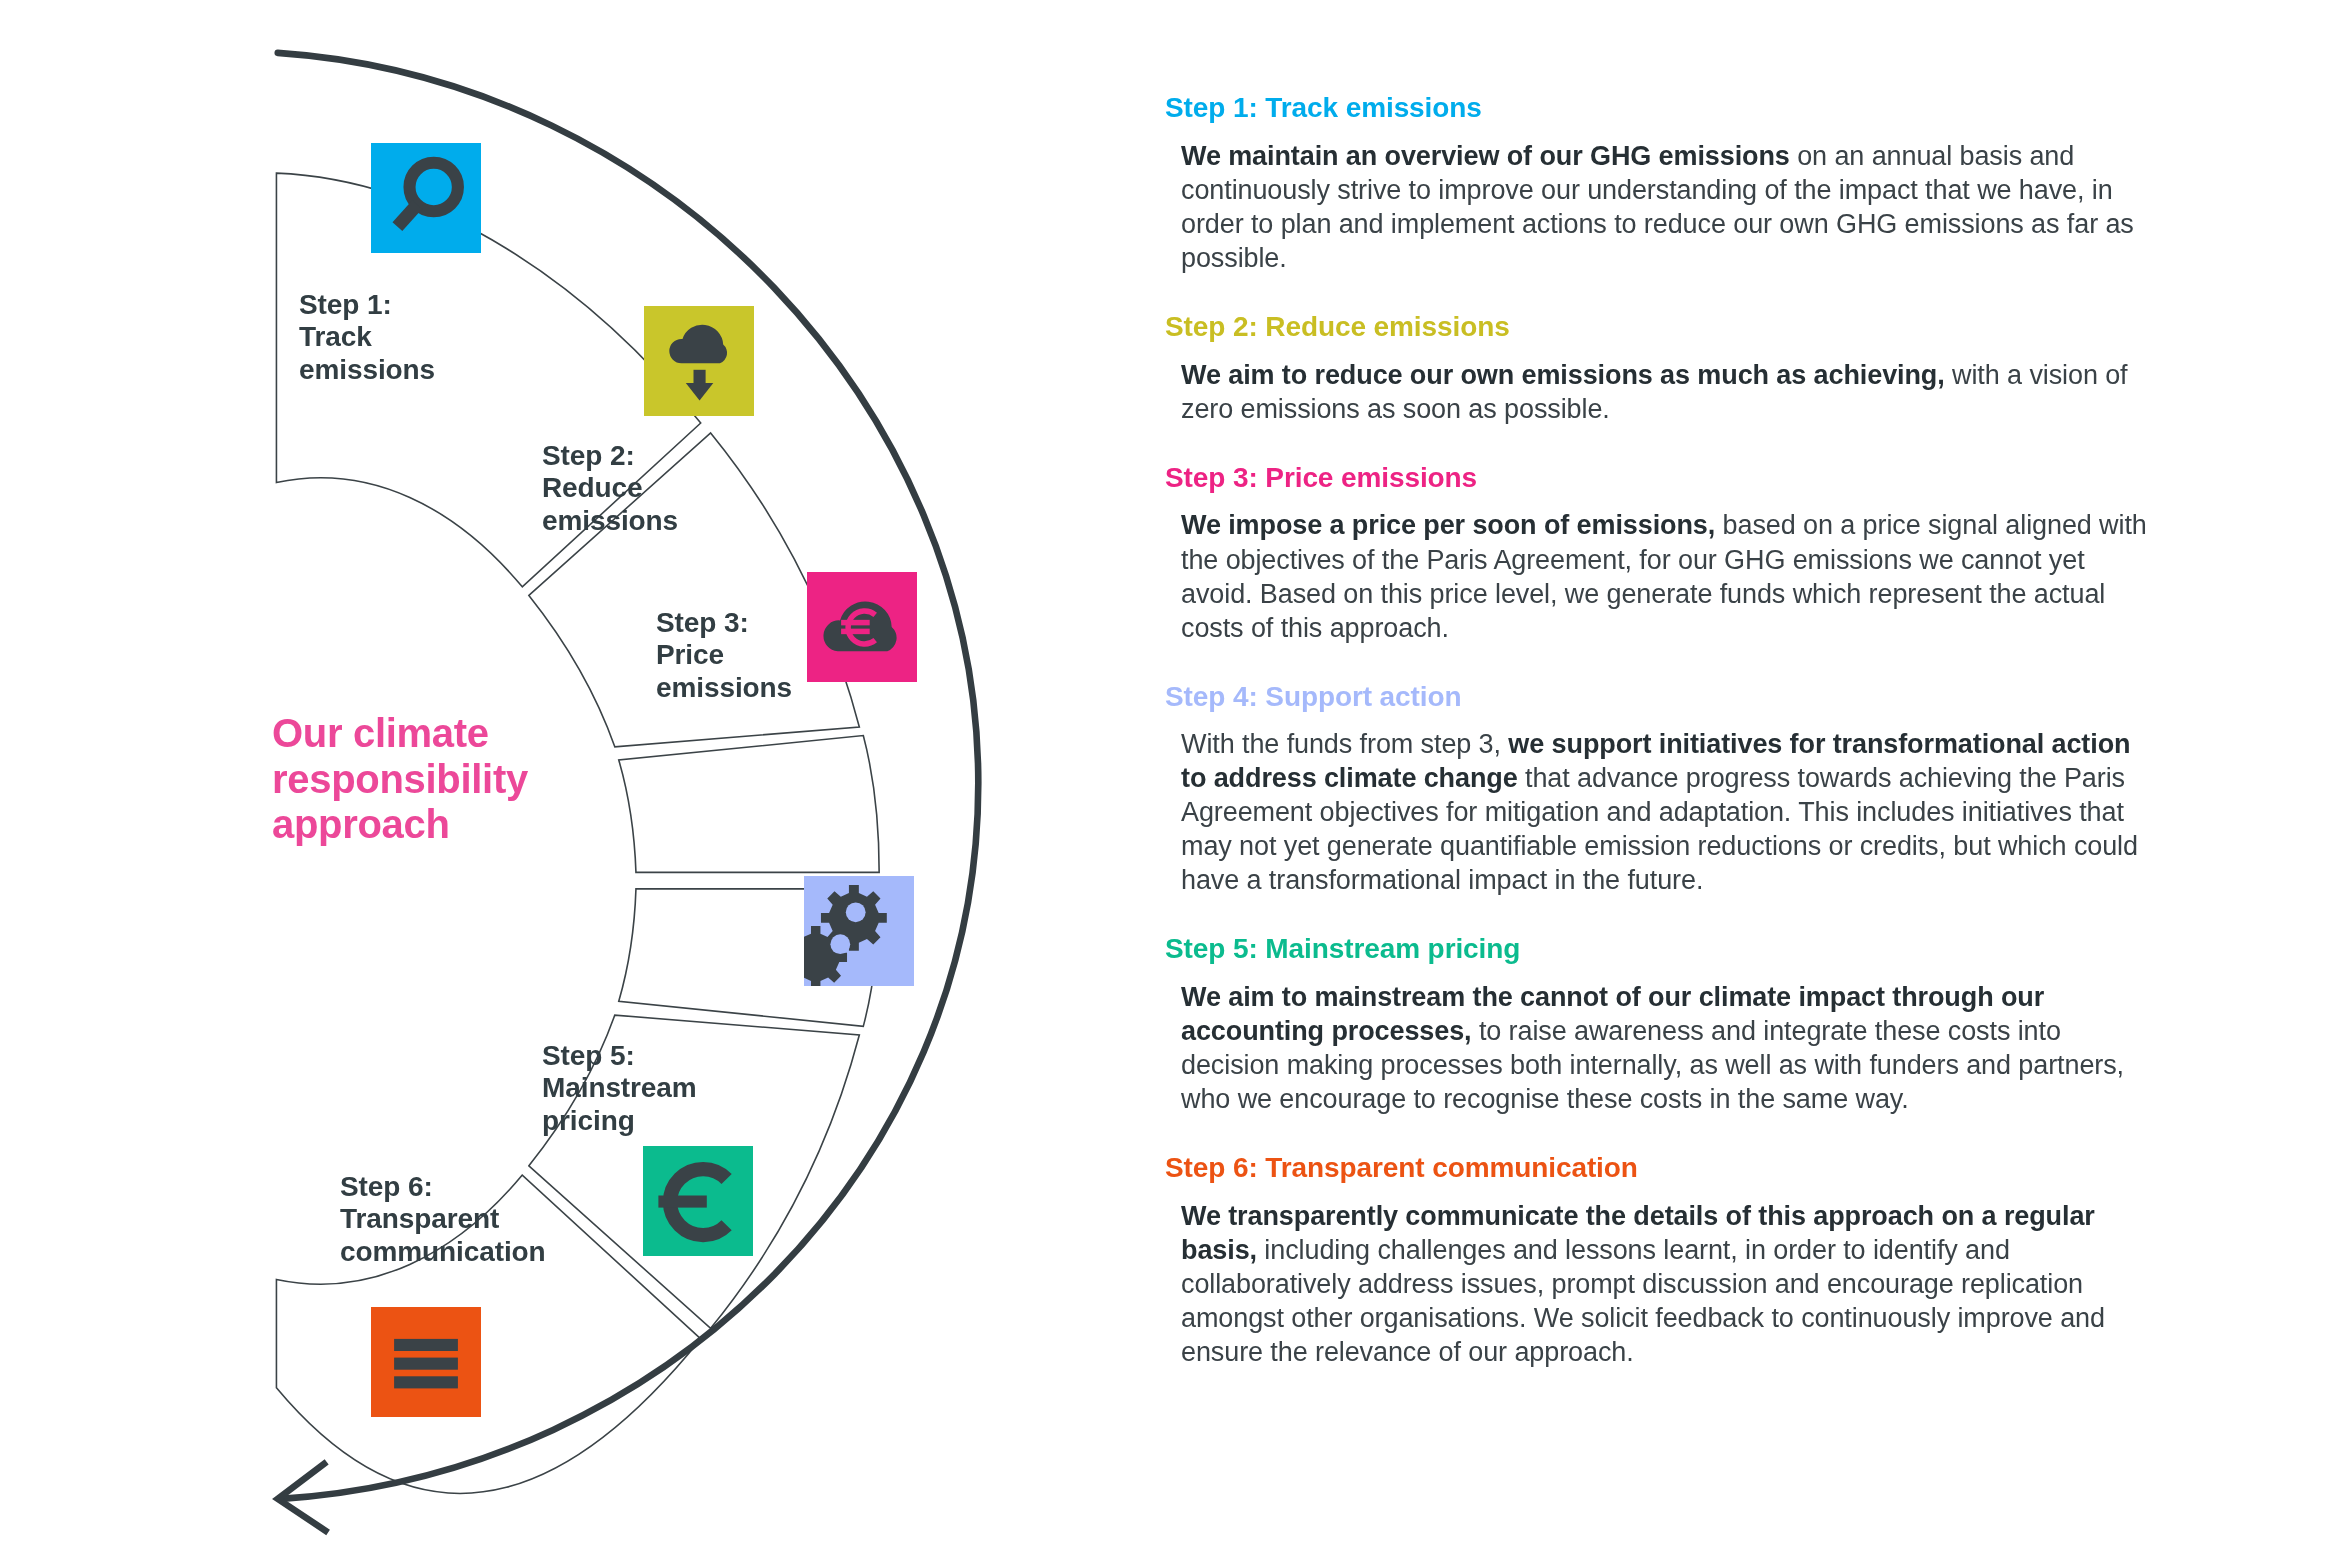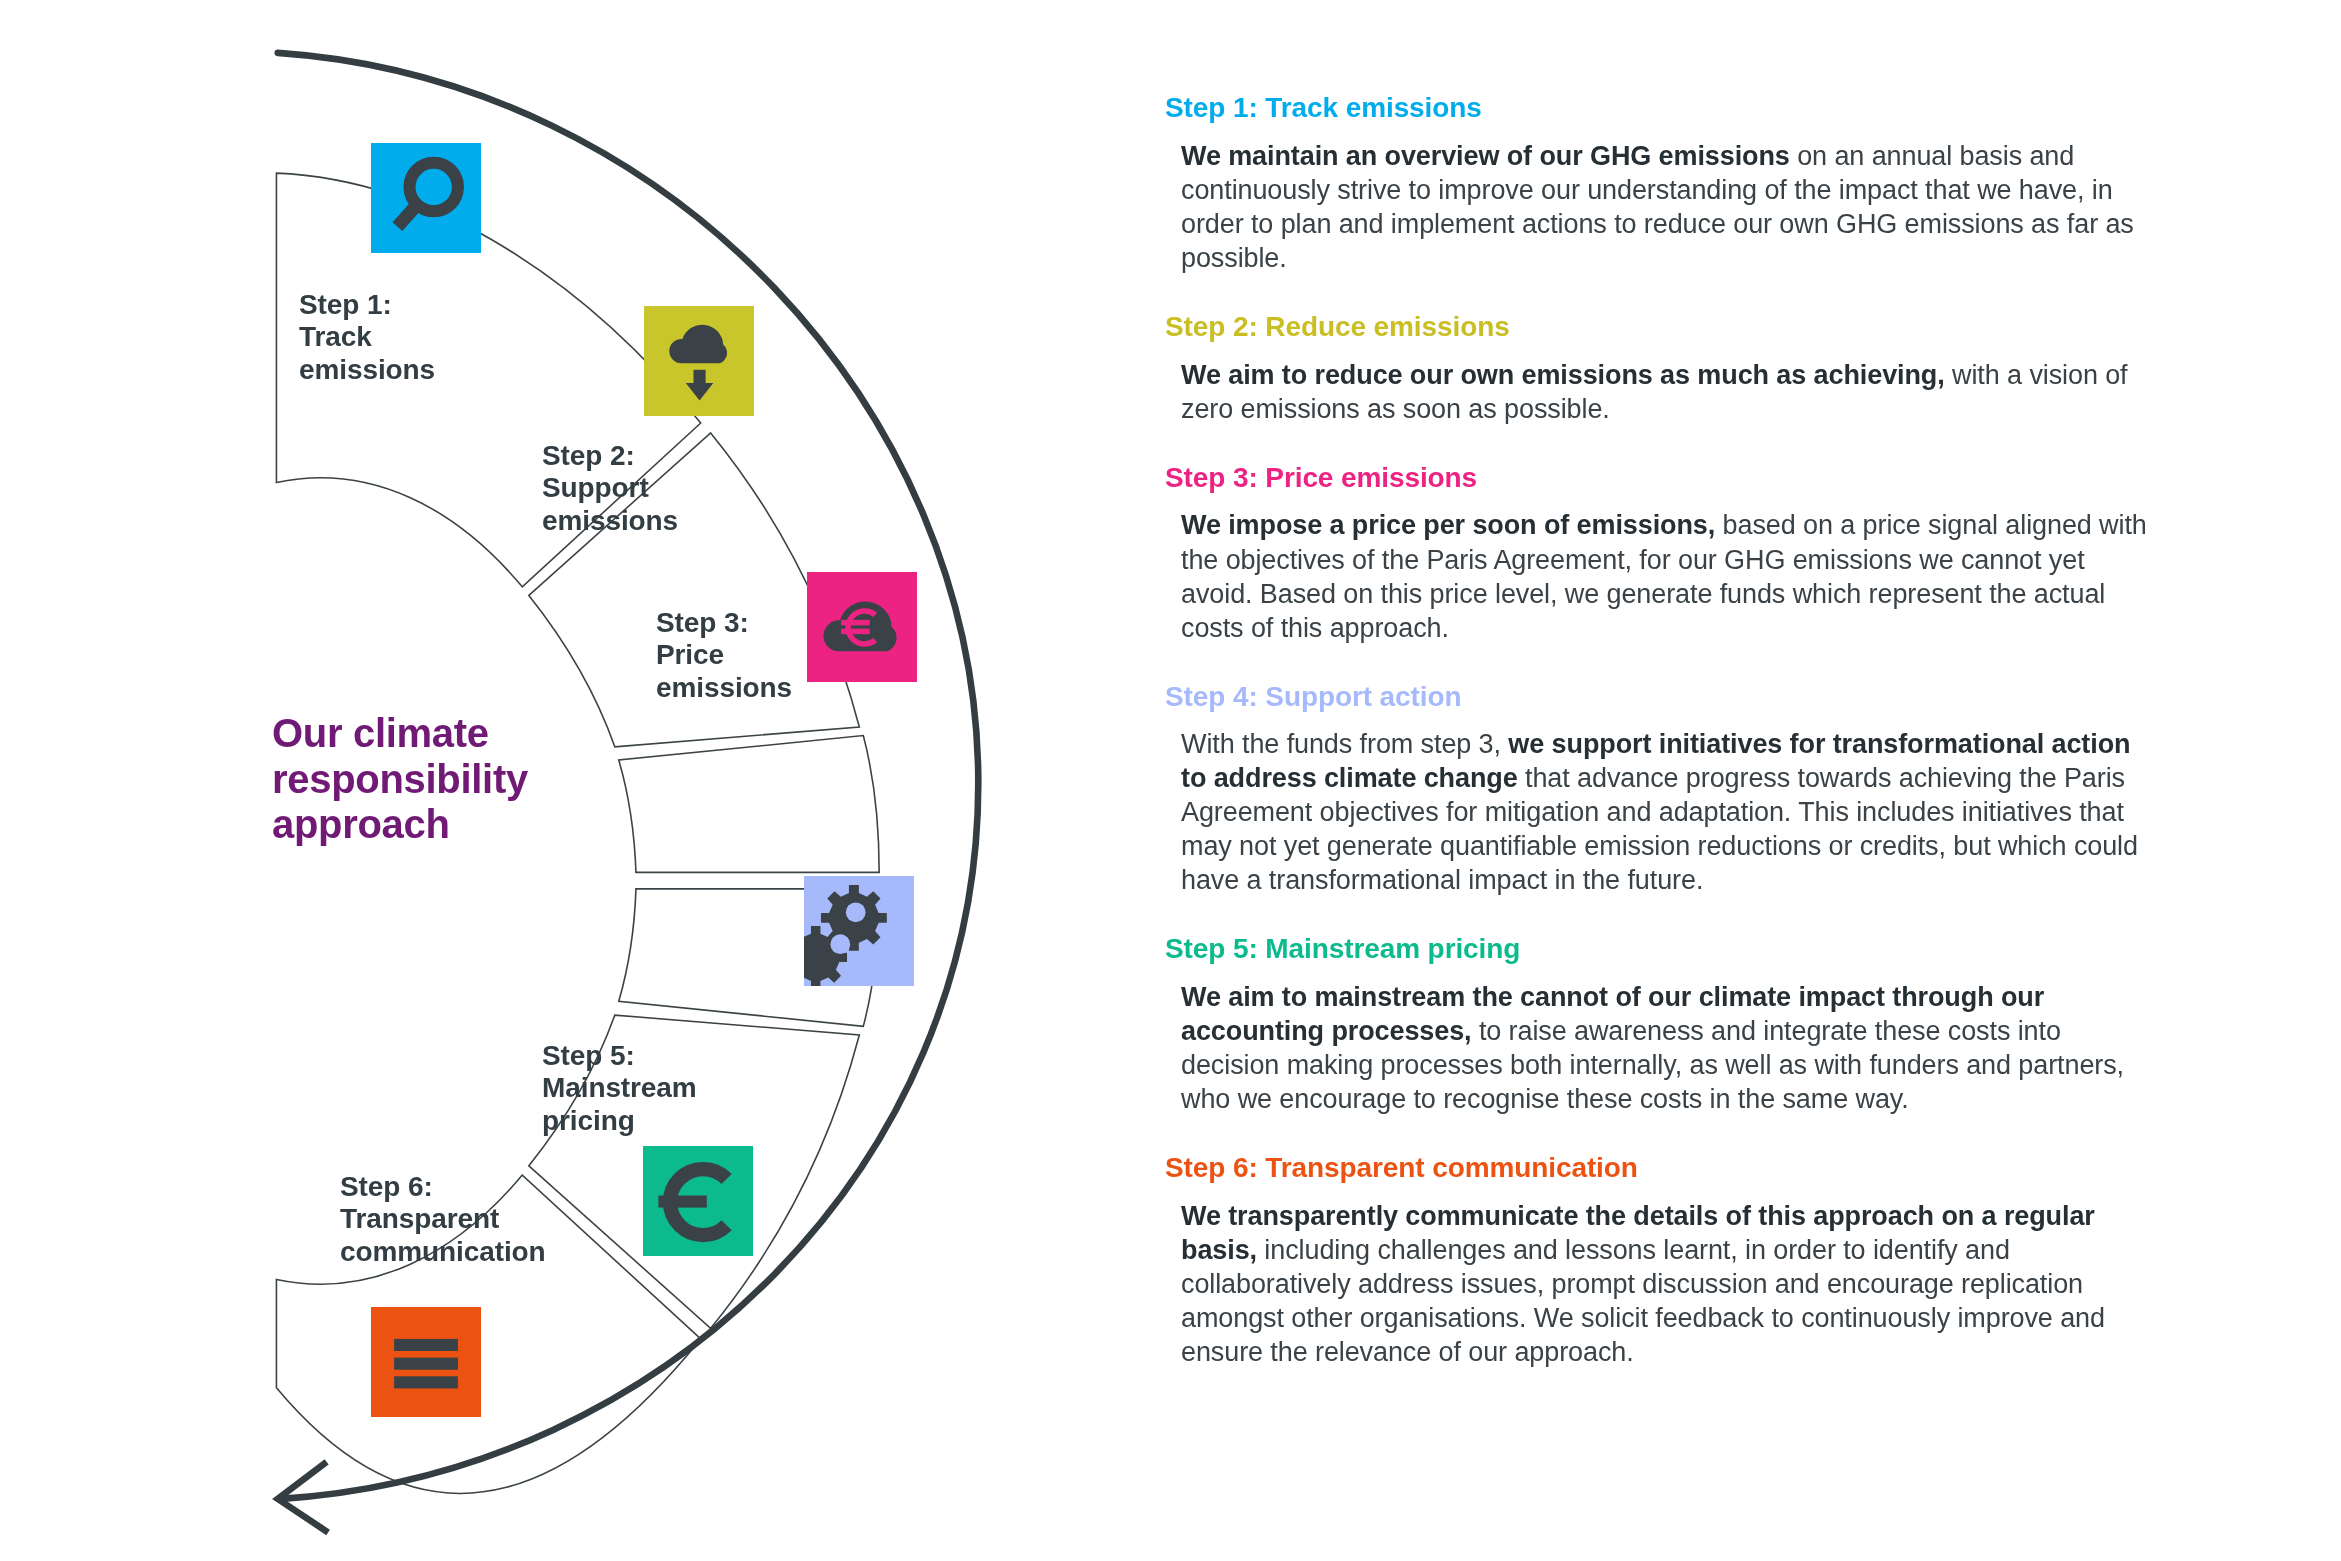--- a/index.html
+++ b/index.html
@@ -54,21 +54,21 @@
 
   
   #center-title {
     position: absolute;
     left: 272px;
     top: 711px;
     width: 423px;
     font-size: 40px;
     font-weight: bold;
     line-height: 1.14;
-    color: #701a75;
+    color: #ec4899;
     letter-spacing: -0.3px;
   }
 
   
   .seg-label {
     position: absolute;
     font-size: 28px;
     font-weight: bold;
     line-height: 1.16;
     color: #323e43;
@@ -156,21 +156,21 @@
              C 1480 1760 1010 2230 425 2268"></path>
     <path class="arrow-head" d="M 490 2215 L 420 2268 L 492 2316"></path>
   </svg>
 
   <div id="center-title">Our climate responsibility approach</div>
 
   <div class="seg-label" id="seg-label-1">Step 1:
 Track
 emissions</div>
   <div class="seg-label" id="seg-label-2">Step 2:
-Support
+Reduce
 emissions</div>
   <div class="seg-label" id="seg-label-3">Step 3:
 Price
 emissions</div>
   <div class="seg-label" id="seg-label-5">Step 5:
 Mainstream
 pricing</div>
   <div class="seg-label" id="seg-label-6">Step 6:
 Transparent
 communication</div>

